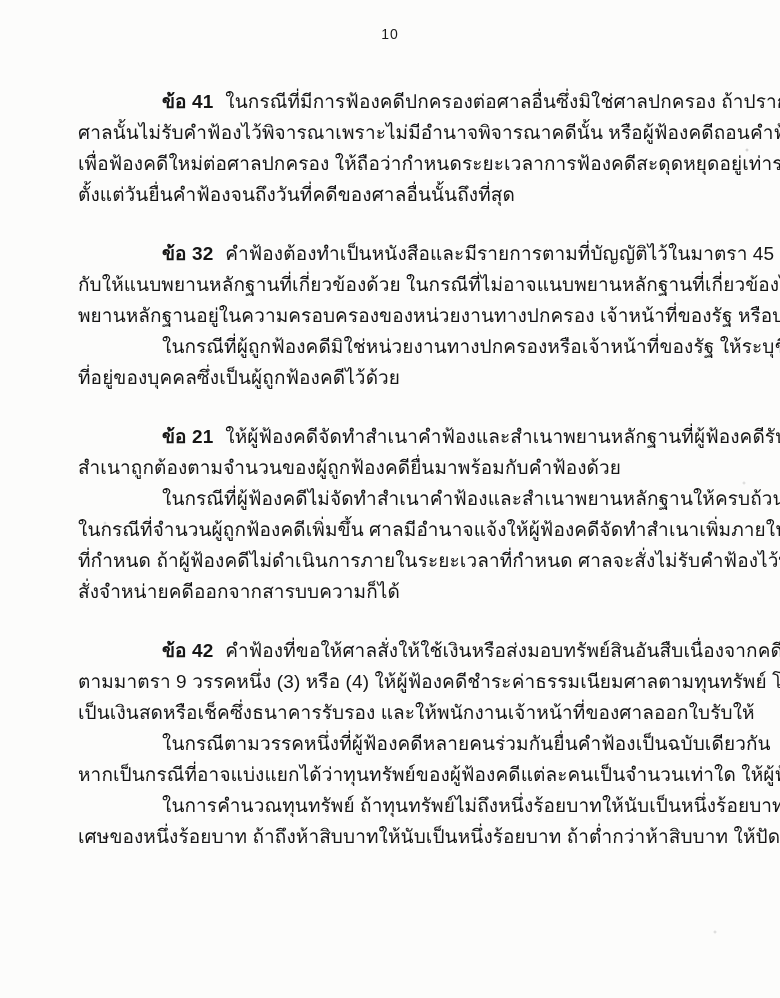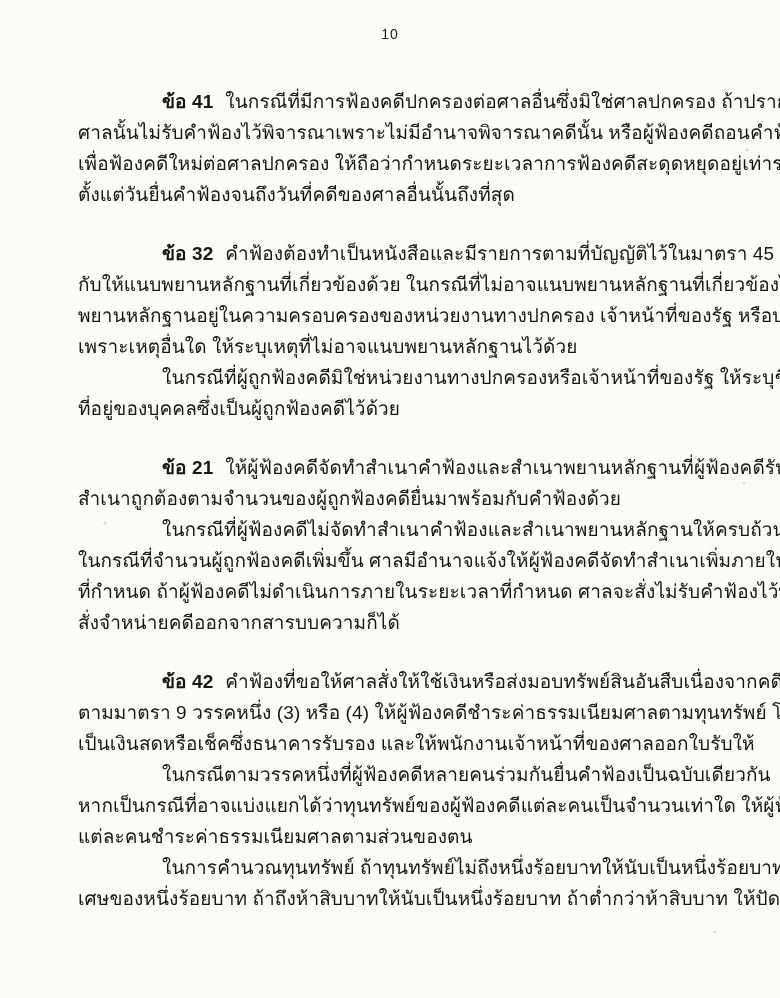--- a/index.html
+++ b/index.html
@@ -67,36 +67,34 @@
       <div class="clause">
         <div class="line indent"><span class="clause-num">ข้อ 41</span>ในกรณีที่มีการฟ้องคดีปกครองต่อศาลอื่นซึ่งมิใช่ศาลปกครอง ถ้าปรากฏว่า</div>
         <div class="line">ศาลนั้นไม่รับคำฟ้องไว้พิจารณาเพราะไม่มีอำนาจพิจารณาคดีนั้น หรือผู้ฟ้องคดีถอนคำฟ้องจากศาลนั้น</div>
         <div class="line">เพื่อฟ้องคดีใหม่ต่อศาลปกครอง ให้ถือว่ากำหนดระยะเวลาการฟ้องคดีสะดุดหยุดอยู่เท่าระยะเวลา</div>
         <div class="line">ตั้งแต่วันยื่นคำฟ้องจนถึงวันที่คดีของศาลอื่นนั้นถึงที่สุด</div>
       </div>
       <div class="clause">
         <div class="line indent"><span class="clause-num">ข้อ 32</span>คำฟ้องต้องทำเป็นหนังสือและมีรายการตามที่บัญญัติไว้ในมาตรา 45</div>
         <div class="line">กับให้แนบพยานหลักฐานที่เกี่ยวข้องด้วย  ในกรณีที่ไม่อาจแนบพยานหลักฐานที่เกี่ยวข้องได้เพราะ</div>
         <div class="line">พยานหลักฐานอยู่ในความครอบครองของหน่วยงานทางปกครอง เจ้าหน้าที่ของรัฐ หรือบุคคลอื่น หรือ</div>
-        <div class="line">เพราะเหตุอื่นใด ให้ระบุเหตุที่ไม่อาจแนบพยานหลักฐานไว้ด้วย</div>
         <div class="line indent">ในกรณีที่ผู้ถูกฟ้องคดีมิใช่หน่วยงานทางปกครองหรือเจ้าหน้าที่ของรัฐ ให้ระบุชื่อและ</div>
         <div class="line">ที่อยู่ของบุคคลซึ่งเป็นผู้ถูกฟ้องคดีไว้ด้วย</div>
       </div>
       <div class="clause">
         <div class="line indent"><span class="clause-num">ข้อ 21</span>ให้ผู้ฟ้องคดีจัดทำสำเนาคำฟ้องและสำเนาพยานหลักฐานที่ผู้ฟ้องคดีรับรอง</div>
         <div class="line">สำเนาถูกต้องตามจำนวนของผู้ถูกฟ้องคดียื่นมาพร้อมกับคำฟ้องด้วย</div>
         <div class="line indent">ในกรณีที่ผู้ฟ้องคดีไม่จัดทำสำเนาคำฟ้องและสำเนาพยานหลักฐานให้ครบถ้วน หรือ</div>
         <div class="line">ในกรณีที่จำนวนผู้ถูกฟ้องคดีเพิ่มขึ้น ศาลมีอำนาจแจ้งให้ผู้ฟ้องคดีจัดทำสำเนาเพิ่มภายในระยะเวลา</div>
         <div class="line">ที่กำหนด ถ้าผู้ฟ้องคดีไม่ดำเนินการภายในระยะเวลาที่กำหนด ศาลจะสั่งไม่รับคำฟ้องไว้พิจารณาและ</div>
         <div class="line">สั่งจำหน่ายคดีออกจากสารบบความก็ได้</div>
       </div>
       <div class="clause">
         <div class="line indent"><span class="clause-num">ข้อ 42</span>คำฟ้องที่ขอให้ศาลสั่งให้ใช้เงินหรือส่งมอบทรัพย์สินอันสืบเนื่องจากคดี</div>
         <div class="line">ตามมาตรา 9 วรรคหนึ่ง (3) หรือ (4) ให้ผู้ฟ้องคดีชำระค่าธรรมเนียมศาลตามทุนทรัพย์ โดยให้ชำระ</div>
         <div class="line">เป็นเงินสดหรือเช็คซึ่งธนาคารรับรอง และให้พนักงานเจ้าหน้าที่ของศาลออกใบรับให้</div>
         <div class="line indent">ในกรณีตามวรรคหนึ่งที่ผู้ฟ้องคดีหลายคนร่วมกันยื่นคำฟ้องเป็นฉบับเดียวกัน</div>
         <div class="line">หากเป็นกรณีที่อาจแบ่งแยกได้ว่าทุนทรัพย์ของผู้ฟ้องคดีแต่ละคนเป็นจำนวนเท่าใด ให้ผู้ฟ้องคดี</div>
-        <div class="line">แต่ละคนชำระค่าธรรมเนียมศาลตามส่วนของตน</div>
         <div class="line indent">ในการคำนวณทุนทรัพย์ ถ้าทุนทรัพย์ไม่ถึงหนึ่งร้อยบาทให้นับเป็นหนึ่งร้อยบาท</div>
         <div class="line">เศษของหนึ่งร้อยบาท ถ้าถึงห้าสิบบาทให้นับเป็นหนึ่งร้อยบาท ถ้าต่ำกว่าห้าสิบบาท ให้ปัดทิ้ง</div>
       </div>
     </div>
 </div>
 
 </body></html>

